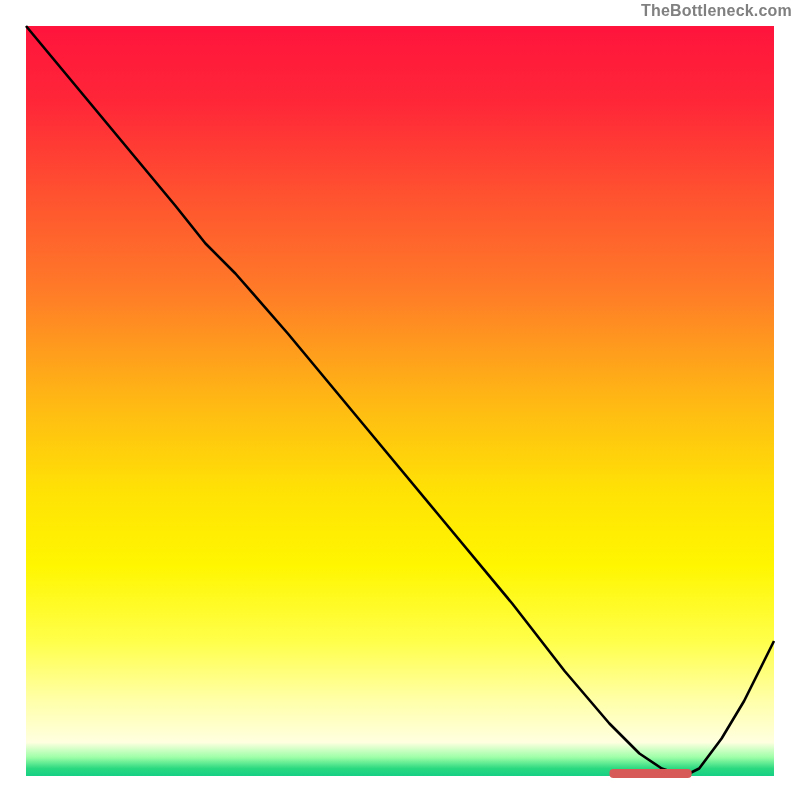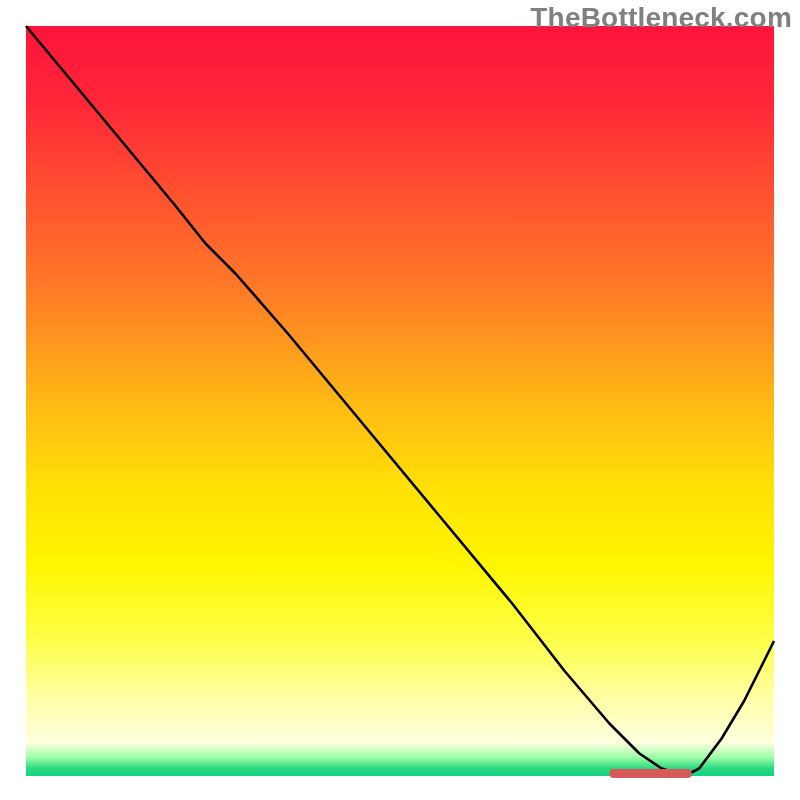--- a/index.html
+++ b/index.html
@@ -16,21 +16,21 @@
     height: 800px;
   }
   svg {
     display: block;
   }
   .watermark {
     position: absolute;
     top: 2px;
     right: 8px;
     font-family: Arial, Helvetica, sans-serif;
-    font-size: 28px;
+    font-size: 16px;
     font-weight: 600;
     color: #808080;
     letter-spacing: 0.2px;
   }
 </style>
 </head>
 <body>
 <div class="container">
 
 <svg id="chart-svg" width="800" height="800" viewBox="0 0 800 800">

